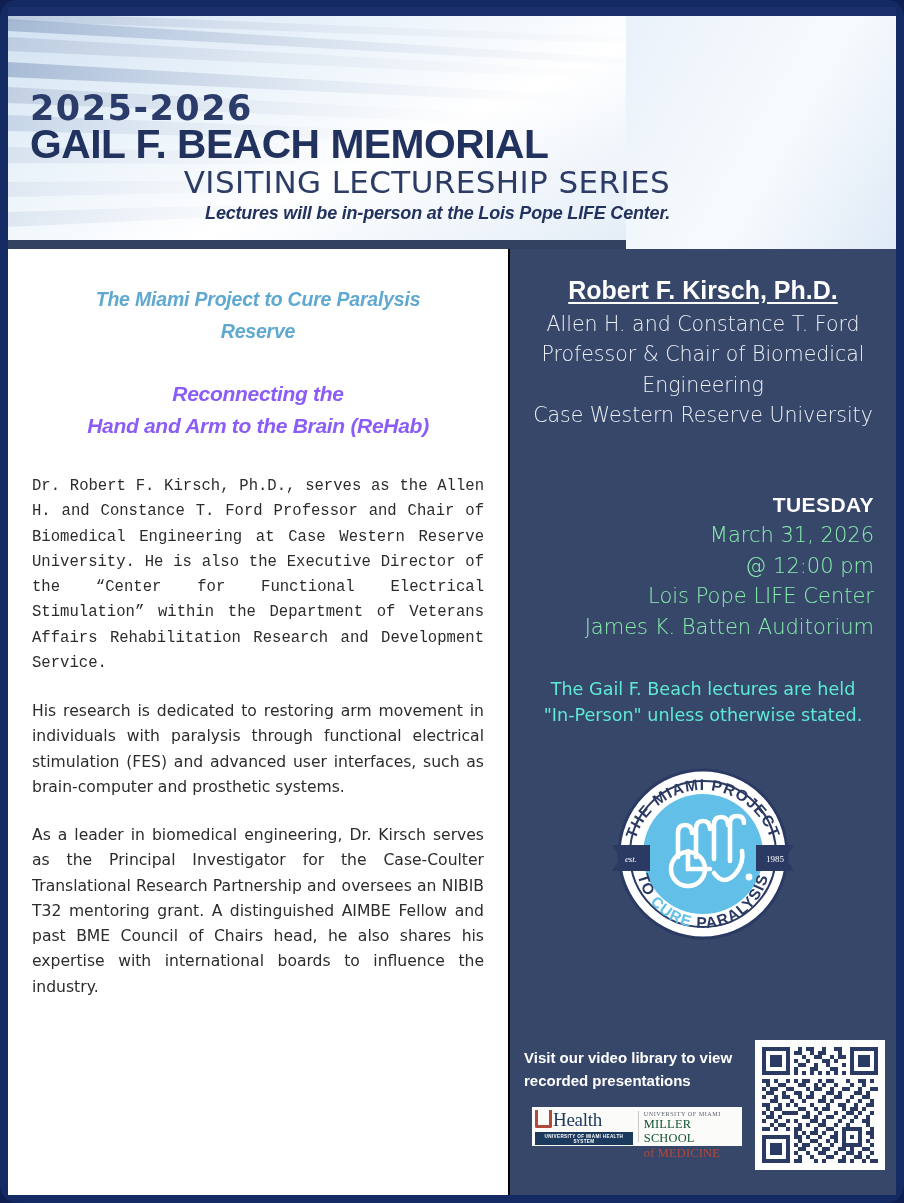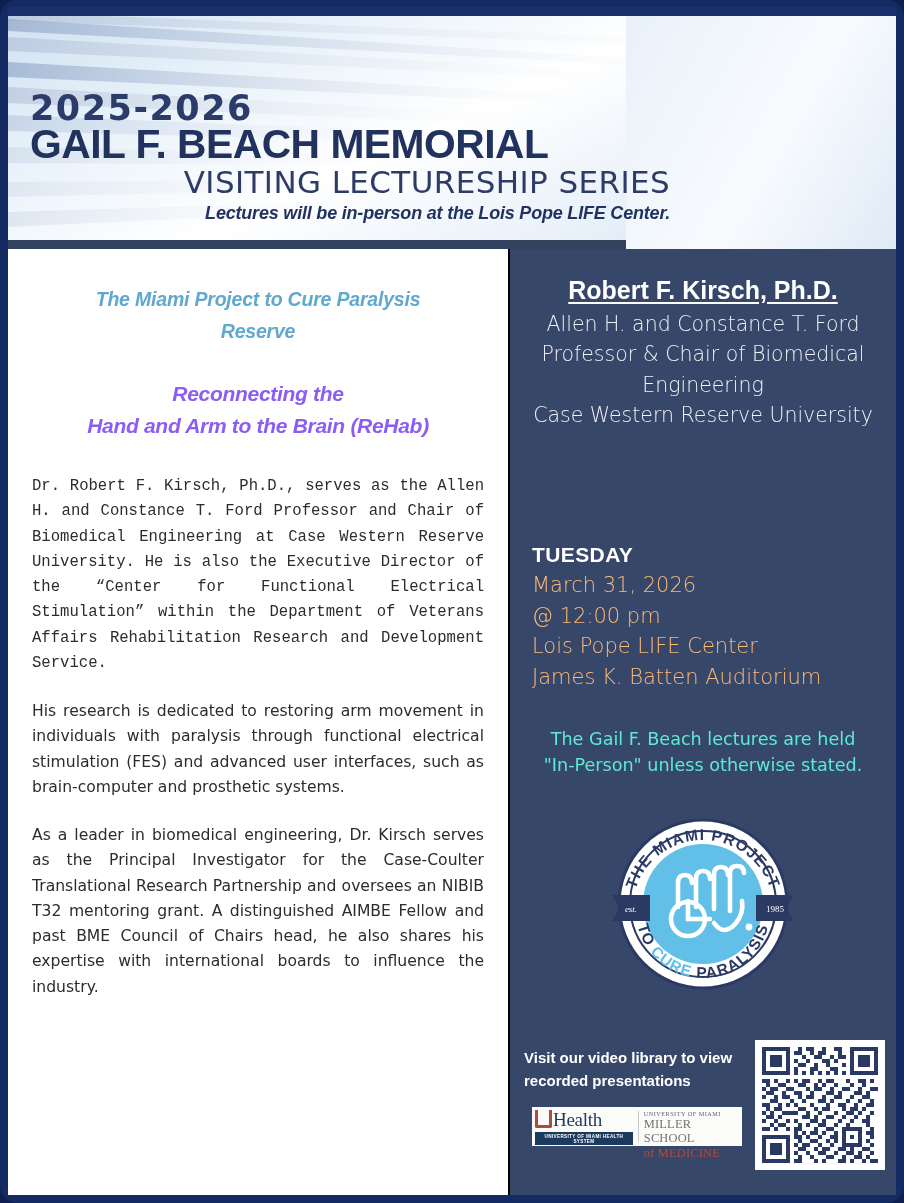--- a/index.html
+++ b/index.html
@@ -47,23 +47,23 @@
         line-height:1.52;margin-top:31px;letter-spacing:-.3px;}
   .para{color:#2c2c2c;font-size:15.6px;line-height:1.62;text-align:justify;margin-top:23px;
         font-family:"DejaVu Sans",sans-serif;}
   .para.first{margin-top:32px;font-family:Liberation Mono, monospace;}
 
   
   .spk-name{color:#ffffff;font-size:25px;font-weight:700;text-align:center;
             text-decoration:underline;text-underline-offset:3px;line-height:1.25;}
   .spk-title{color:#eef1f6;font-size:20.5px;text-align:center;line-height:1.47;margin-top:3px;
              font-family:"DejaVu Sans",sans-serif;font-weight:300;}
-  .when{margin-top:110px;text-align:left;}
+  .when{margin-top:60px;text-align:right;}
   .day{color:#ffffff;font-size:21px;font-weight:700;letter-spacing:.4px;line-height:1.45;}
-  .wline{color:#fdba74;font-size:21px;line-height:1.45;font-family:"DejaVu Sans",sans-serif;font-weight:300;}
+  .wline{color:#86efac;font-size:21px;line-height:1.45;font-family:"DejaVu Sans",sans-serif;font-weight:300;}
   .note{margin-top:34px;text-align:center;color:#5eead4;font-size:17.6px;line-height:1.5;
         font-family:"DejaVu Sans",sans-serif;font-weight:400;}
 
   
   .seal-wrap{display:flex;justify-content:center;margin-top:32px;}
   .seal{position:relative;width:186px;height:186px;}
 
   
   .footer{position:relative;width:888px;height:0;}
   .foot-abs{position:absolute;left:502px;right:0;top:-160px;height:160px;}
@@ -74,21 +74,21 @@
   .um-l{width:104px;position:relative;padding:2px 0 0 3px;box-sizing:border-box;}
   .um-u{display:inline-block;width:11px;height:15px;border:3px solid #b24a3c;
         border-top:none;vertical-align:-2px;margin-right:1px;border-radius:0 0 2px 2px;}
   .um-health{font-family:"Liberation Serif",serif;font-size:19px;color:#1c3a5e;
              font-weight:400;letter-spacing:-.3px;}
   .um-sub{font-size:4.6px;color:#ffffff;background:#1c3a5e;letter-spacing:.35px;
           padding:1.5px 2px;margin-top:1px;display:block;text-align:center;font-weight:700;}
   .um-div{width:1px;background:#c9c9c9;margin:4px 5px;}
   .um-r{padding-top:3px;}
   .um-r1{font-family:"Liberation Serif",serif;font-size:6.2px;color:#5d6470;letter-spacing:.5px;}
-  .um-r2{font-family:"Liberation Serif",serif;font-size:12.4px;color:#737373;letter-spacing:.2px;line-height:1.15;}
+  .um-r2{font-family:"Liberation Serif",serif;font-size:12.4px;color:#14532d;letter-spacing:.2px;line-height:1.15;}
   .um-r3{font-family:"Liberation Serif",serif;font-size:12.4px;color:#b24a3c;letter-spacing:.2px;line-height:1.15;}
 
   .qr{position:absolute;right:11px;top:5px;width:130px;height:130px;background:#ffffff;padding:7px;box-sizing:border-box;}
   .qr svg{display:block;}
 </style>
 </head>
 <body>
 
 <div class="poster">
  <div class="inner">

